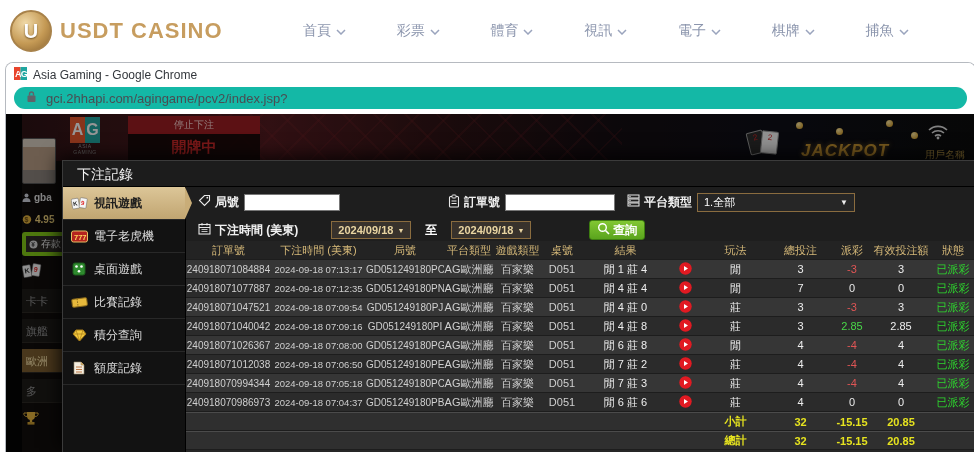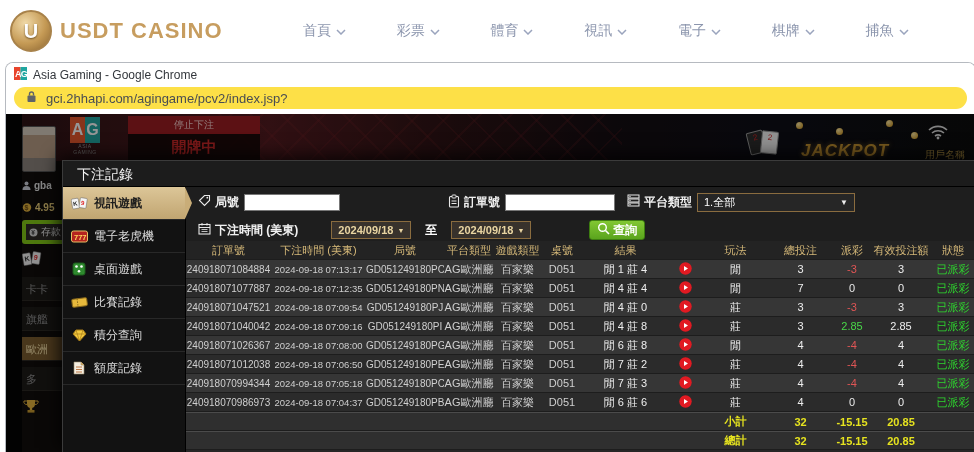--- a/index.html
+++ b/index.html
@@ -19,21 +19,21 @@
   .nav-item { display:flex; align-items:center; gap:5px; color:#8b95ad; font-size:14px; cursor:pointer; }
   .chev { display:inline-flex; margin-top:2px; }
 
   
   .chrome { position:absolute; left:5px; top:62px; right:-2px; bottom:0;
     border:1px solid #b6bac0; border-bottom:none; border-radius:8px 8px 0 0;
     background:#fff; display:flex; flex-direction:column; overflow:hidden; }
   .chrome-titlebar { height:23px; display:flex; align-items:center; gap:6px; padding-left:8px; background:#fff; }
   .chrome-title { font-size:12px; color:#33373c; }
   .chrome-urlrow { height:28px; padding:1px 8px 5px; background:#fff; }
-  .url-pill { height:22px; border-radius:11px; background:#fde047; display:flex; align-items:center; gap:9px; padding:0 12px; }
+  .url-pill { height:22px; border-radius:11px; background:#14b8a6; display:flex; align-items:center; gap:9px; padding:0 12px; }
   .url-text { font-size:13px; color:#494d52; }
 
   
   .content { flex:1; position:relative; background:#0e0b0a; overflow:hidden; }
   .left-black { position:absolute; left:0; top:0; bottom:0; width:16px; background:#000; z-index:2; }
   .casino-strip { position:absolute; left:16px; right:0; top:0; height:47px; z-index:1;
     background:linear-gradient(90deg,#2b1012,#51191e 26%,#2a1012 45%,#120b10 62%,#0b0c14 80%,#0a0a0a);
   }
   .quilt { position:absolute; left:180px; top:0; width:420px; height:47px; opacity:.5;
     background:repeating-linear-gradient(45deg, rgba(150,40,45,.30) 0 2px, transparent 2px 22px),
@@ -52,21 +52,21 @@
     color:#c22; font-size:8px; text-align:center; line-height:11px; border:1px solid #999; }
   .jp-card.r1 { transform:rotate(-14deg); } .jp-card.r2 { transform:rotate(6deg); margin-left:-4px; }
   .jackpot-text { left:795px; top:27px; font-size:17px; font-weight:bold; font-style:italic;
     color:#c8952f; letter-spacing:1px; text-shadow:0 0 5px rgba(230,170,60,.5); }
   .jackpot-amount { left:782px; top:52px; font-size:18px; font-weight:bold; color:#5c4820; opacity:.75; letter-spacing:1px; }
   .coin { position:absolute; width:7px; height:7px; border-radius:50%; z-index:3;
     background:radial-gradient(circle at 35% 30%, #ffe9a0, #d9a83c 70%, #8f6a1c); }
   .info-panel { right:0; top:10px; width:50px; }
   .info-panel .wifi { margin-left:2px; }
   .info-line { font-size:10px; color:#c09c45; white-space:nowrap; overflow:hidden; margin-top:4px; }
-  .user-strip { left:16px; top:12px; width:40px; }
+  .user-strip { left:16px; top:24px; width:40px; }
   .avatar { width:34px; height:46px; border-radius:2px;
     background:linear-gradient(180deg,#d8cdc0 0 18%, #b99e86 18% 70%, #8c847c 70%);
     border:1px solid #555; }
   .u-line { display:flex; align-items:center; gap:3px; margin-top:4px; white-space:nowrap; overflow:hidden; }
   .u-name { color:#e4e4e4; font-size:10px; font-weight:bold; }
   .u-balance { color:#f0d27a; font-size:10px; font-weight:bold; }
   .deposit-btn { margin-top:4px; background:#2d2a26; border:4px solid #84cc16; border-radius:3px;
     color:#eee; font-size:10px; padding:1px 3px; display:inline-flex; gap:3px; align-items:center; white-space:nowrap; }
   .mini-cards { margin-top:6px; }
   .bgnav { margin-top:0; }

